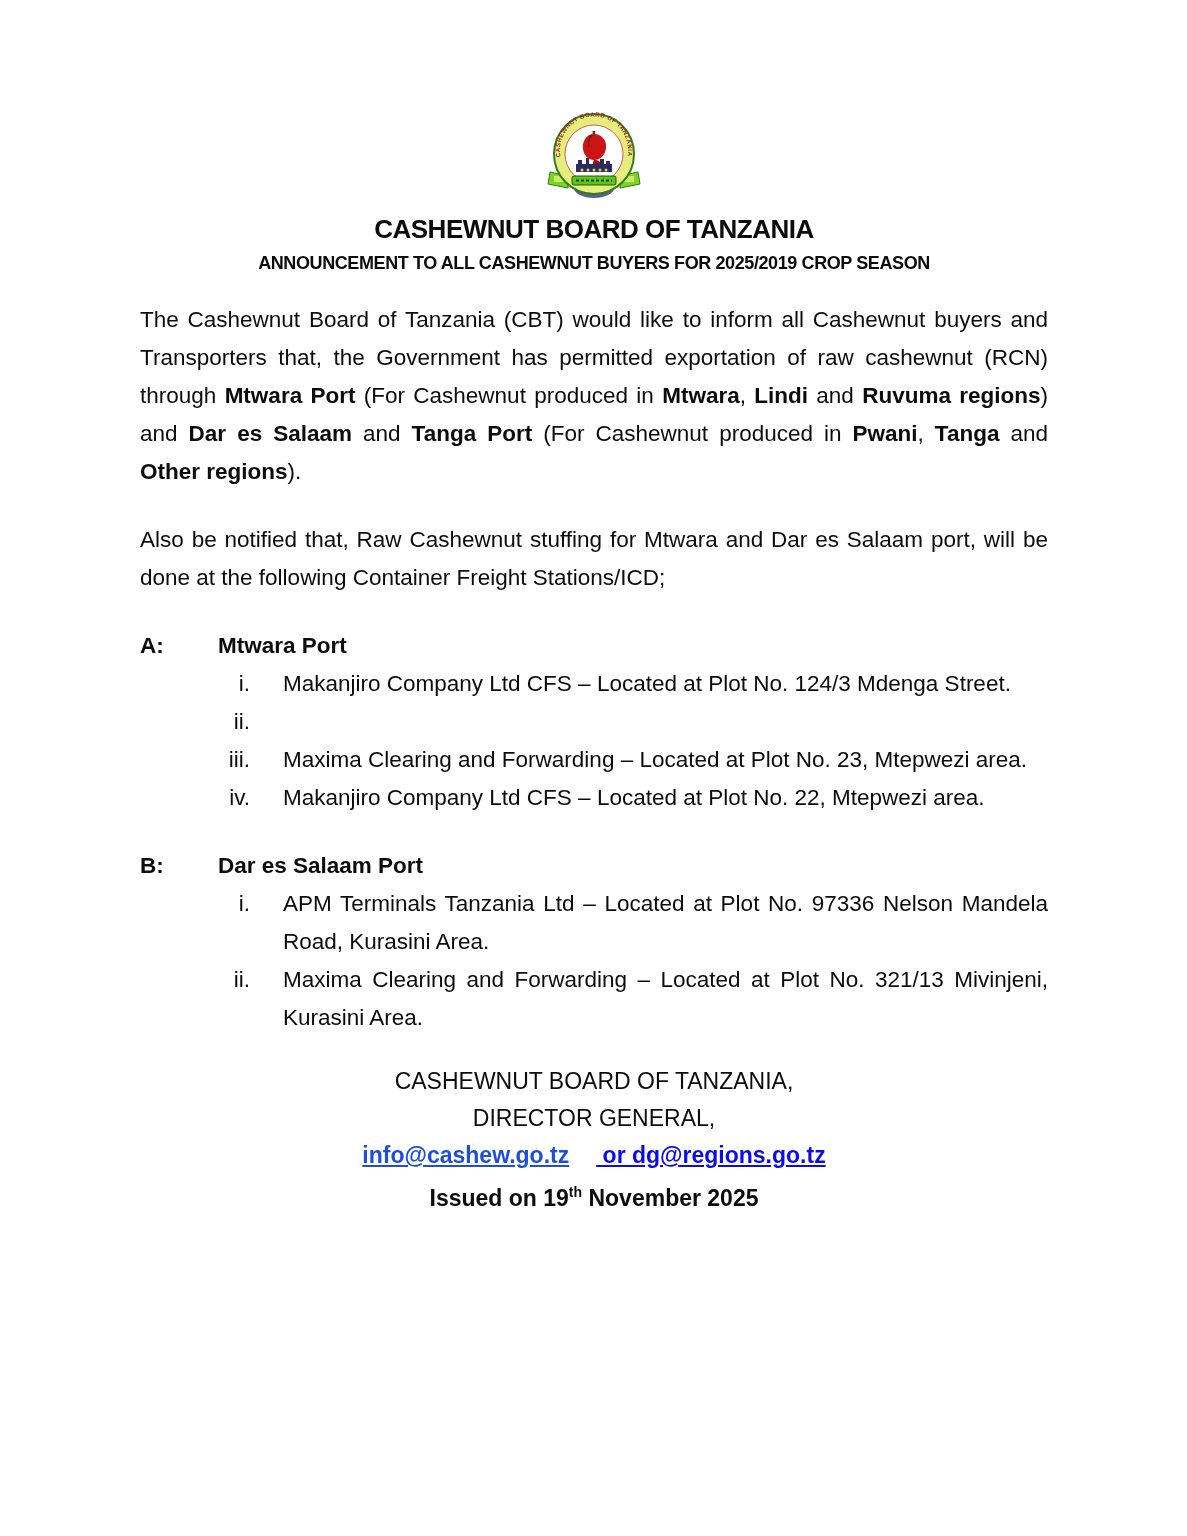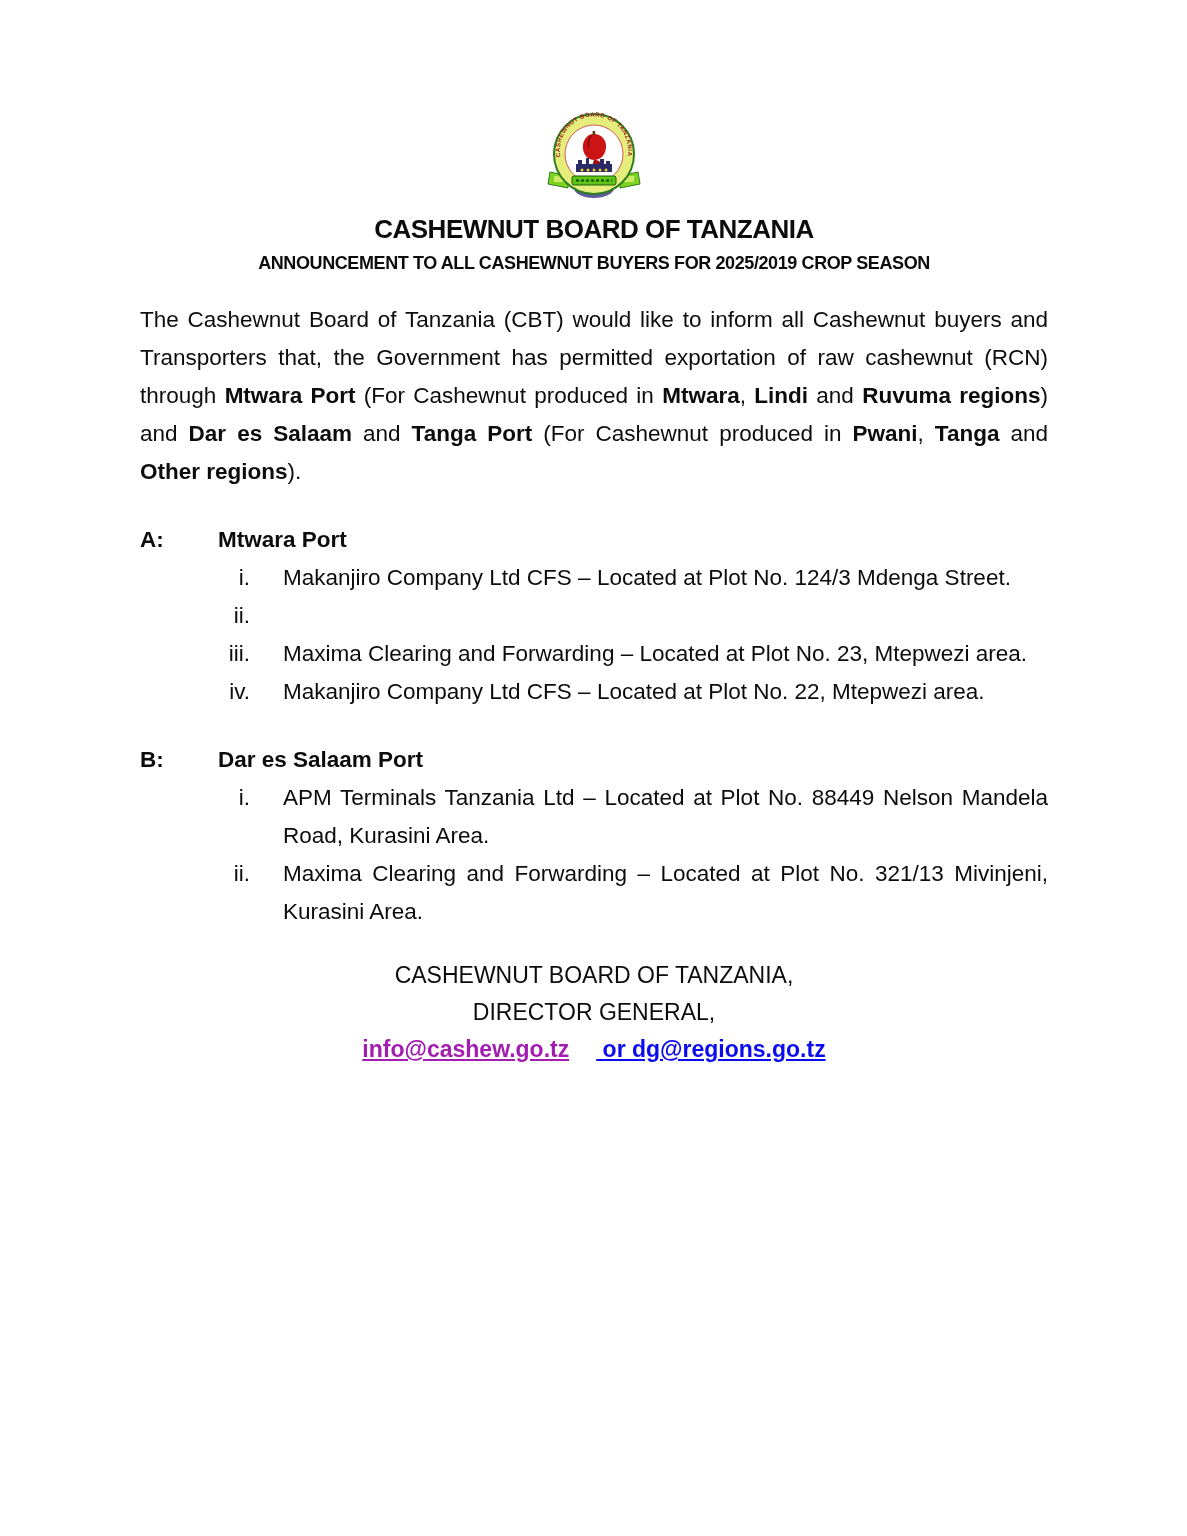--- a/index.html
+++ b/index.html
@@ -137,20 +137,21 @@
 
         <rect x="30" y="64" width="44" height="9" rx="2" fill="#5ec417" stroke="#1e5e08" stroke-width="1"></rect>
         <line x1="34" y1="68.5" x2="70" y2="68.5" stroke="#134a05" stroke-width="2" stroke-dasharray="3 2"></line>
       </svg>
     </div>
 
     <div class="doc-title">CASHEWNUT BOARD OF TANZANIA</div>
     <div class="doc-subtitle">ANNOUNCEMENT TO ALL CASHEWNUT BUYERS FOR 2025/2019 CROP SEASON</div>
 
     <p class="body-par par-1"><span>The Cashewnut Board of Tanzania (CBT) would like to inform all Cashewnut buyers and Transporters that, the Government has permitted exportation of raw cashewnut (RCN) through </span><span style="font-weight: bold;">Mtwara Port</span><span> (For Cashewnut produced in </span><span style="font-weight: bold;">Mtwara</span><span>, </span><span style="font-weight: bold;">Lindi</span><span> and </span><span style="font-weight: bold;">Ruvuma regions</span><span>) and </span><span style="font-weight: bold;">Dar es Salaam</span><span> and </span><span style="font-weight: bold;">Tanga Port</span><span> (For Cashewnut produced in </span><span style="font-weight: bold;">Pwani</span><span>, </span><span style="font-weight: bold;">Tanga</span><span> and </span><span style="font-weight: bold;">Other regions</span><span>).</span></p>
+    <p class="body-par par-2"><span>Also be notified that, Raw Cashewnut stuffing for Mtwara and Dar es Salaam port, will be done at the following Container Freight Stations/ICD;</span></p>
 
     <div class="section">
       <div class="sec-heading">
         <span class="sec-label">A:</span>
         <span>Mtwara Port</span>
       </div>
       <div class="cfs-item">
         <span class="item-num">i.</span>
         <span class="item-text">Makanjiro Company Ltd CFS – Located at Plot No. 124/3 Mdenga Street.</span>
       </div>
@@ -167,30 +168,33 @@
       </div>
     </div>
 
     <div class="section">
       <div class="sec-heading">
         <span class="sec-label">B:</span>
         <span>Dar es Salaam Port</span>
       </div>
       <div class="cfs-item">
         <span class="item-num">i.</span>
-        <span class="item-text">APM Terminals Tanzania Ltd – Located at Plot No. 88449 Nelson Mandela Road, Kurasini Area.</span>
+        <span class="item-text">APM Terminals Tanzania Ltd – Located at Plot No. 97336 Nelson Mandela Road, Kurasini Area.</span>
       </div>
       <div class="cfs-item">
         <span class="item-num">ii.</span>
         <span class="item-text">Maxima Clearing and Forwarding – Located at Plot No. 321/13 Mivinjeni, Kurasini Area.</span>
       </div>
     </div>
 
     <div class="footer">
       <div>CASHEWNUT BOARD OF TANZANIA,</div>
       <div>DIRECTOR GENERAL,</div>
       <div class="email-line">
-        <a href="#" style="color: #a21caf;">info@cashew.go.tz</a><span class="sep" style="color: rgb(11, 11, 238);"> or </span><a href="#" style="color: rgb(11, 11, 238);">dg@regions.go.tz</a>
+        <a href="#" style="color: #1d4ed8;">info@cashew.go.tz</a><span class="sep" style="color: rgb(11, 11, 238);"> or </span><a href="#" style="color: rgb(11, 11, 238);">dg@regions.go.tz</a>
+      </div>
+      <div class="issued">
+        <span>Issued on 19</span><sup>th</sup><span> November 2025</span>
       </div>
     </div>
 
   </div>
 </div>
 
 </body></html>

